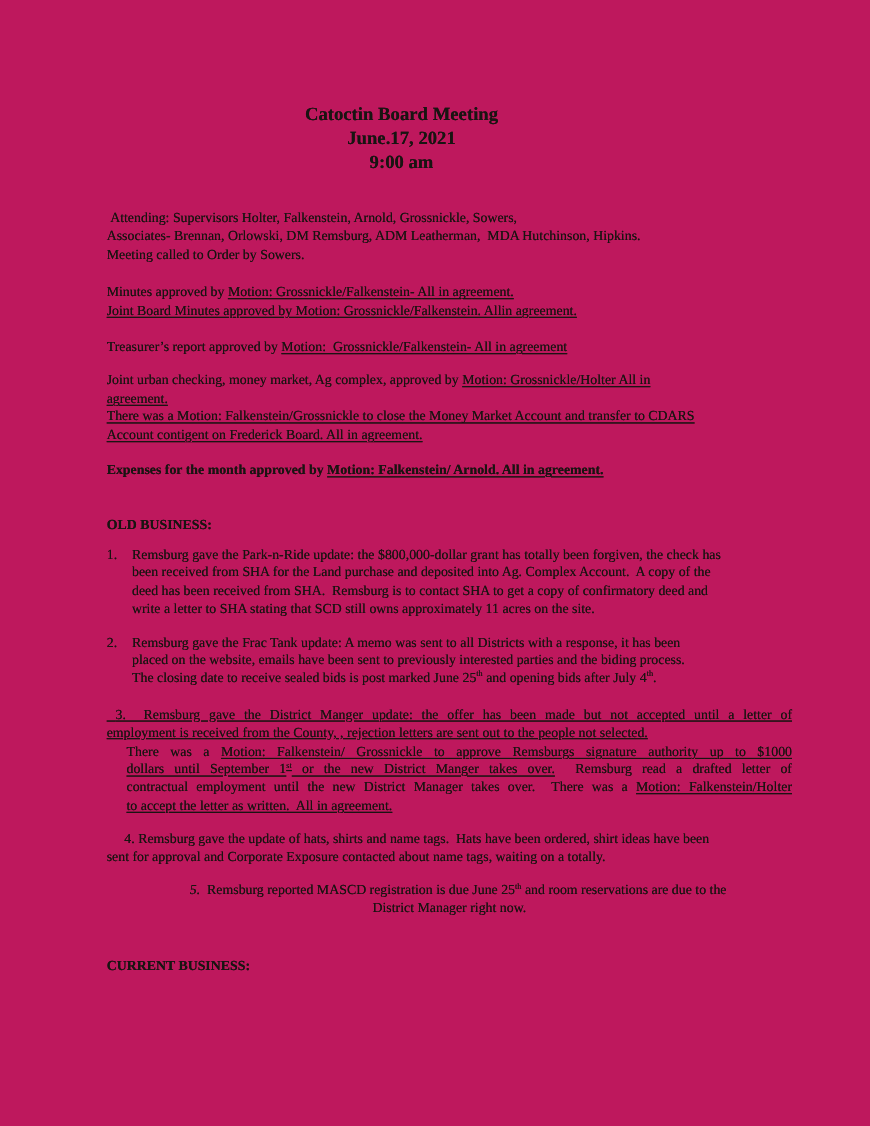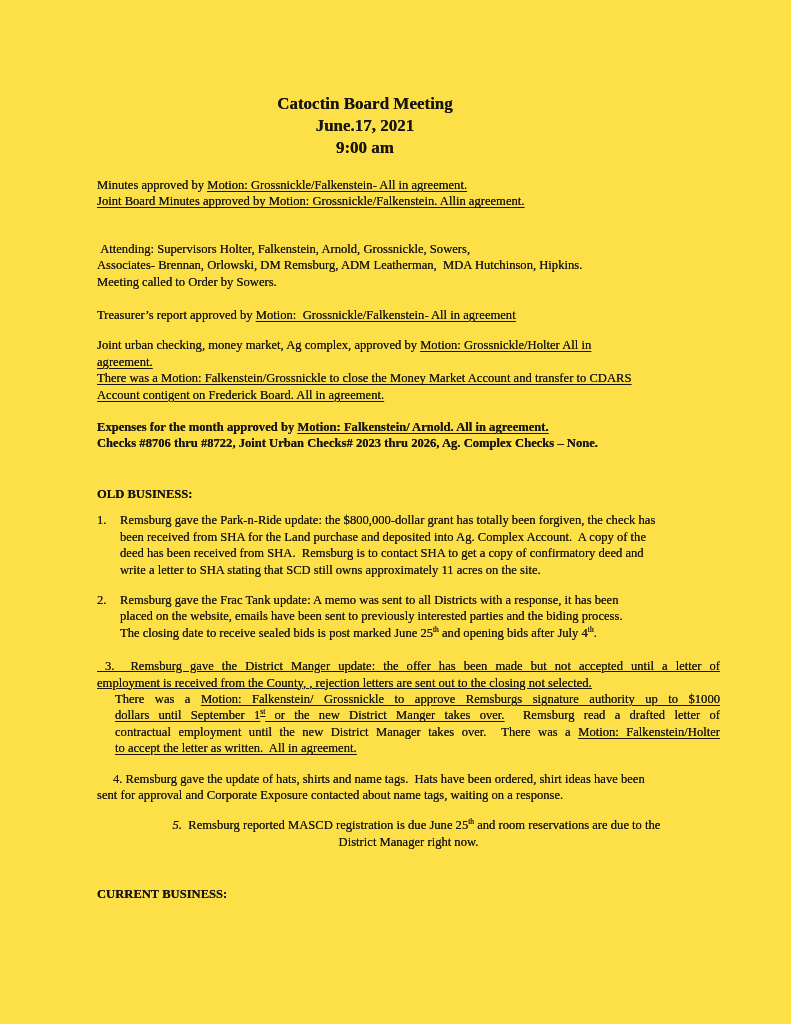--- a/index.html
+++ b/index.html
@@ -1,21 +1,21 @@
 <!DOCTYPE html>
 <html><head>
 <meta charset="utf-8">
 <style>
   html, body { margin: 0; padding: 0; background: #ffffff; }
   .page {
     position: relative;
     width: 791px;
     height: 1024px;
     box-sizing: border-box;
-    background: #fde047;
+    background: #be185d;
     color: #181512;
     font-family: "Liberation Serif", "DejaVu Serif", serif;
     font-size: 12.6px;
     line-height: 16.4px;
     padding-top: 93px;
     overflow: hidden;
     text-shadow: 0 0 0.55px rgba(20, 16, 12, 0.85);
   }
   .title-block {
     width: 730px;
@@ -50,33 +50,33 @@
 </head>
 <body>
 
 <div class="page">
   <div class="title-block">
     <div>Catoctin Board Meeting</div>
     <div>June.17, 2021</div>
     <div>9:00 am</div>
   </div>
   <div class="content">
+      <div class="para" style="margin-top: 31px;"><span class="seg"> Attending: Supervisors Holter, Falkenstein, Arnold, Grossnickle, Sowers,</span><br><span class="seg">Associates- Brennan, Orlowski, DM Remsburg, ADM Leatherman,  MDA Hutchinson, Hipkins.</span><br><span class="seg">Meeting called to Order by Sowers.</span></div>
       <div class="para" style="margin-top: 18px;"><span class="seg">Minutes approved by </span><span class="seg u">Motion: Grossnickle/Falkenstein- All in agreement.</span><br><span class="seg u">Joint Board Minutes approved by Motion: Grossnickle/Falkenstein. Allin agreement.</span></div>
-      <div class="para" style="margin-top: 31px;"><span class="seg"> Attending: Supervisors Holter, Falkenstein, Arnold, Grossnickle, Sowers,</span><br><span class="seg">Associates- Brennan, Orlowski, DM Remsburg, ADM Leatherman,  MDA Hutchinson, Hipkins.</span><br><span class="seg">Meeting called to Order by Sowers.</span></div>
       <div class="para" style="margin-top: 17px;"><span class="seg">Treasurer’s report approved by </span><span class="seg u">Motion:  Grossnickle/Falkenstein- All in agreement</span></div>
       <div class="para" style="margin-top: 14px;"><span class="seg">Joint urban checking, money market, Ag complex, approved by </span><span class="seg u">Motion: Grossnickle/Holter All in</span><br><span class="seg u">agreement.</span><br><span class="seg u">There was a Motion: Falkenstein/Grossnickle to close the Money Market Account and transfer to CDARS</span><br><span class="seg u">Account contigent on Frederick Board. All in agreement.</span></div>
-      <div class="para" style="margin-top: 16px; font-weight: bold;"><span class="seg">Expenses for the month approved by </span><span class="seg u">Motion: Falkenstein/ Arnold. All in agreement.</span><br><span class="seg">Checks #8706 thru #8722, Joint Urban Checks# 2023 thru 2026, Ag. Complex Checks – None.</span></div>
+      <div class="para" style="margin-top: 16px; font-weight: bold;"><span class="seg">Expenses for the month approved by </span><span class="seg u">Motion: Falkenstein/ Arnold. All in agreement.</span><br></div>
       <div class="heading" style="margin-top: 34px;"><span class="seg">OLD BUSINESS:</span></div>
       <div class="li" style="margin-top: 10px;">
         <span class="num">1.</span>
         <div class="li-body"><span class="seg">Remsburg gave the Park-n-Ride update: the $800,000-dollar grant has totally been forgiven, the check has</span><br><span class="seg">been received from SHA for the Land purchase and deposited into Ag. Complex Account.  A copy of the</span><br><span class="seg">deed has been received from SHA.  Remsburg is to contact SHA to get a copy of confirmatory deed and</span><br><span class="seg">write a letter to SHA stating that SCD still owns approximately 11 acres on the site.</span></div>
       </div>
       <div class="li" style="margin-top: 14px;">
         <span class="num">2.</span>
         <div class="li-body"><span class="seg">Remsburg gave the Frac Tank update: A memo was sent to all Districts with a response, it has been</span><br><span class="seg">placed on the website, emails have been sent to previously interested parties and the biding process.</span><br><span class="seg">The closing date to receive sealed bids is post marked June 25</span><span class="seg sup">th</span><span class="seg"> and opening bids after July 4</span><span class="seg sup">th</span><span class="seg">.</span></div>
       </div>
-      <div class="para" style="margin-top: 17px; text-decoration: underline;"><span class="jl just"><span class="seg"> 3.  Remsburg gave the District Manger update: the offer has been made but not accepted until a letter of</span></span><span class="jl"><span class="seg">employment is received from the County, , rejection letters are sent out to the closing not selected.</span></span></div>
+      <div class="para" style="margin-top: 17px; text-decoration: underline;"><span class="jl just"><span class="seg"> 3.  Remsburg gave the District Manger update: the offer has been made but not accepted until a letter of</span></span><span class="jl"><span class="seg">employment is received from the County, , rejection letters are sent out to the people not selected.</span></span></div>
       <div class="para" style="margin-left: 18px;"><span class="jl just"><span class="seg">There was a </span><span class="seg u">Motion: Falkenstein/ Grossnickle to approve Remsburgs signature authority up to $1000</span></span><span class="jl just"><span class="seg u">dollars until September 1</span><span class="seg u sup">st</span><span class="seg u"> or the new District Manger takes over.</span><span class="seg">  Remsburg read a drafted letter of</span></span><span class="jl just"><span class="seg">contractual employment until the new District Manager takes over.  There was a </span><span class="seg u">Motion: Falkenstein/Holter</span></span><span class="jl"><span class="seg u">to accept the letter as written.  All in agreement.</span></span></div>
-      <div class="para" style="text-indent: 16px; margin-top: 14px;"><span class="seg">4. Remsburg gave the update of hats, shirts and name tags.  Hats have been ordered, shirt ideas have been</span><br><span class="seg">sent for approval and Corporate Exposure contacted about name tags, waiting on a response.</span></div>
+      <div class="para" style="text-indent: 16px; margin-top: 14px;"><span class="seg">4. Remsburg gave the update of hats, shirts and name tags.  Hats have been ordered, shirt ideas have been</span><br><span class="seg">sent for approval and Corporate Exposure contacted about name tags, waiting on a totally.</span></div>
       <div class="para" style="text-indent: 16px; margin-top: 14px; text-align: center;"><span class="seg i">5.</span><span class="seg">  Remsburg reported MASCD registration is due June 25</span><span class="seg sup">th</span><span class="seg"> and room reservations are due to the</span><br><span class="seg">District Manager right now.</span></div>
       <div class="heading" style="margin-top: 36px;"><span class="seg">CURRENT BUSINESS:</span></div>
     </div>
 </div>
 
 </body></html>

